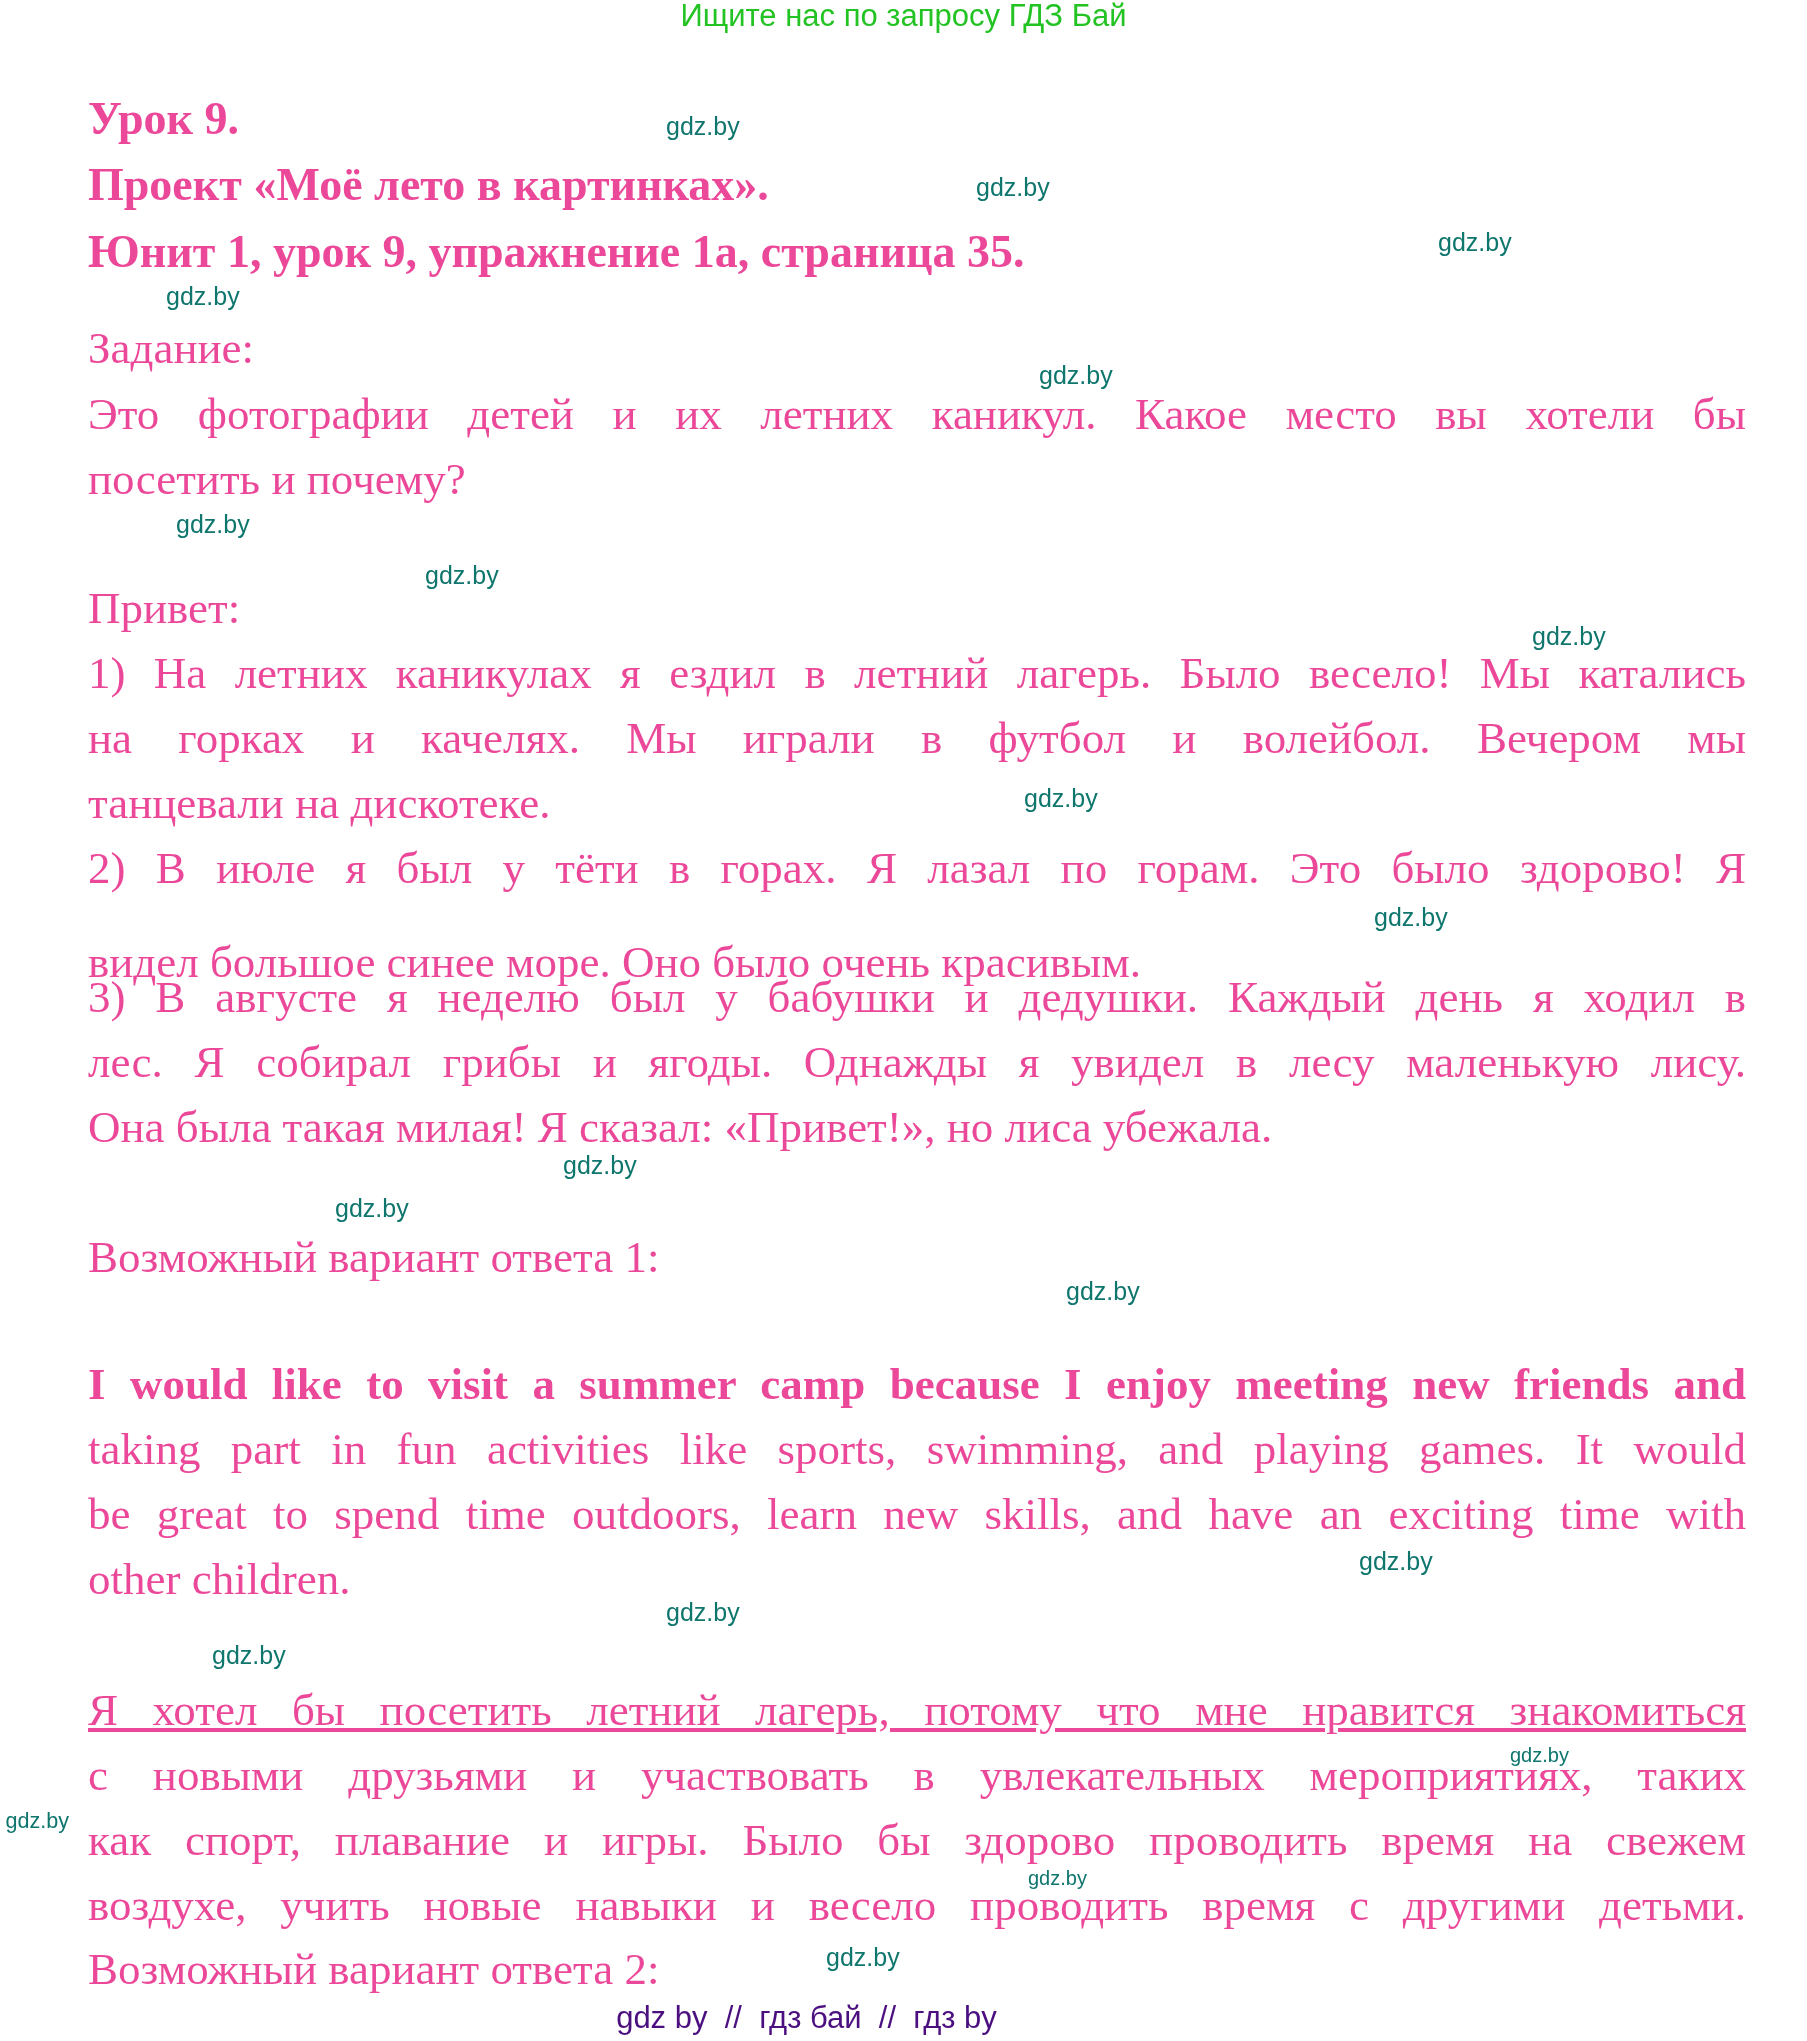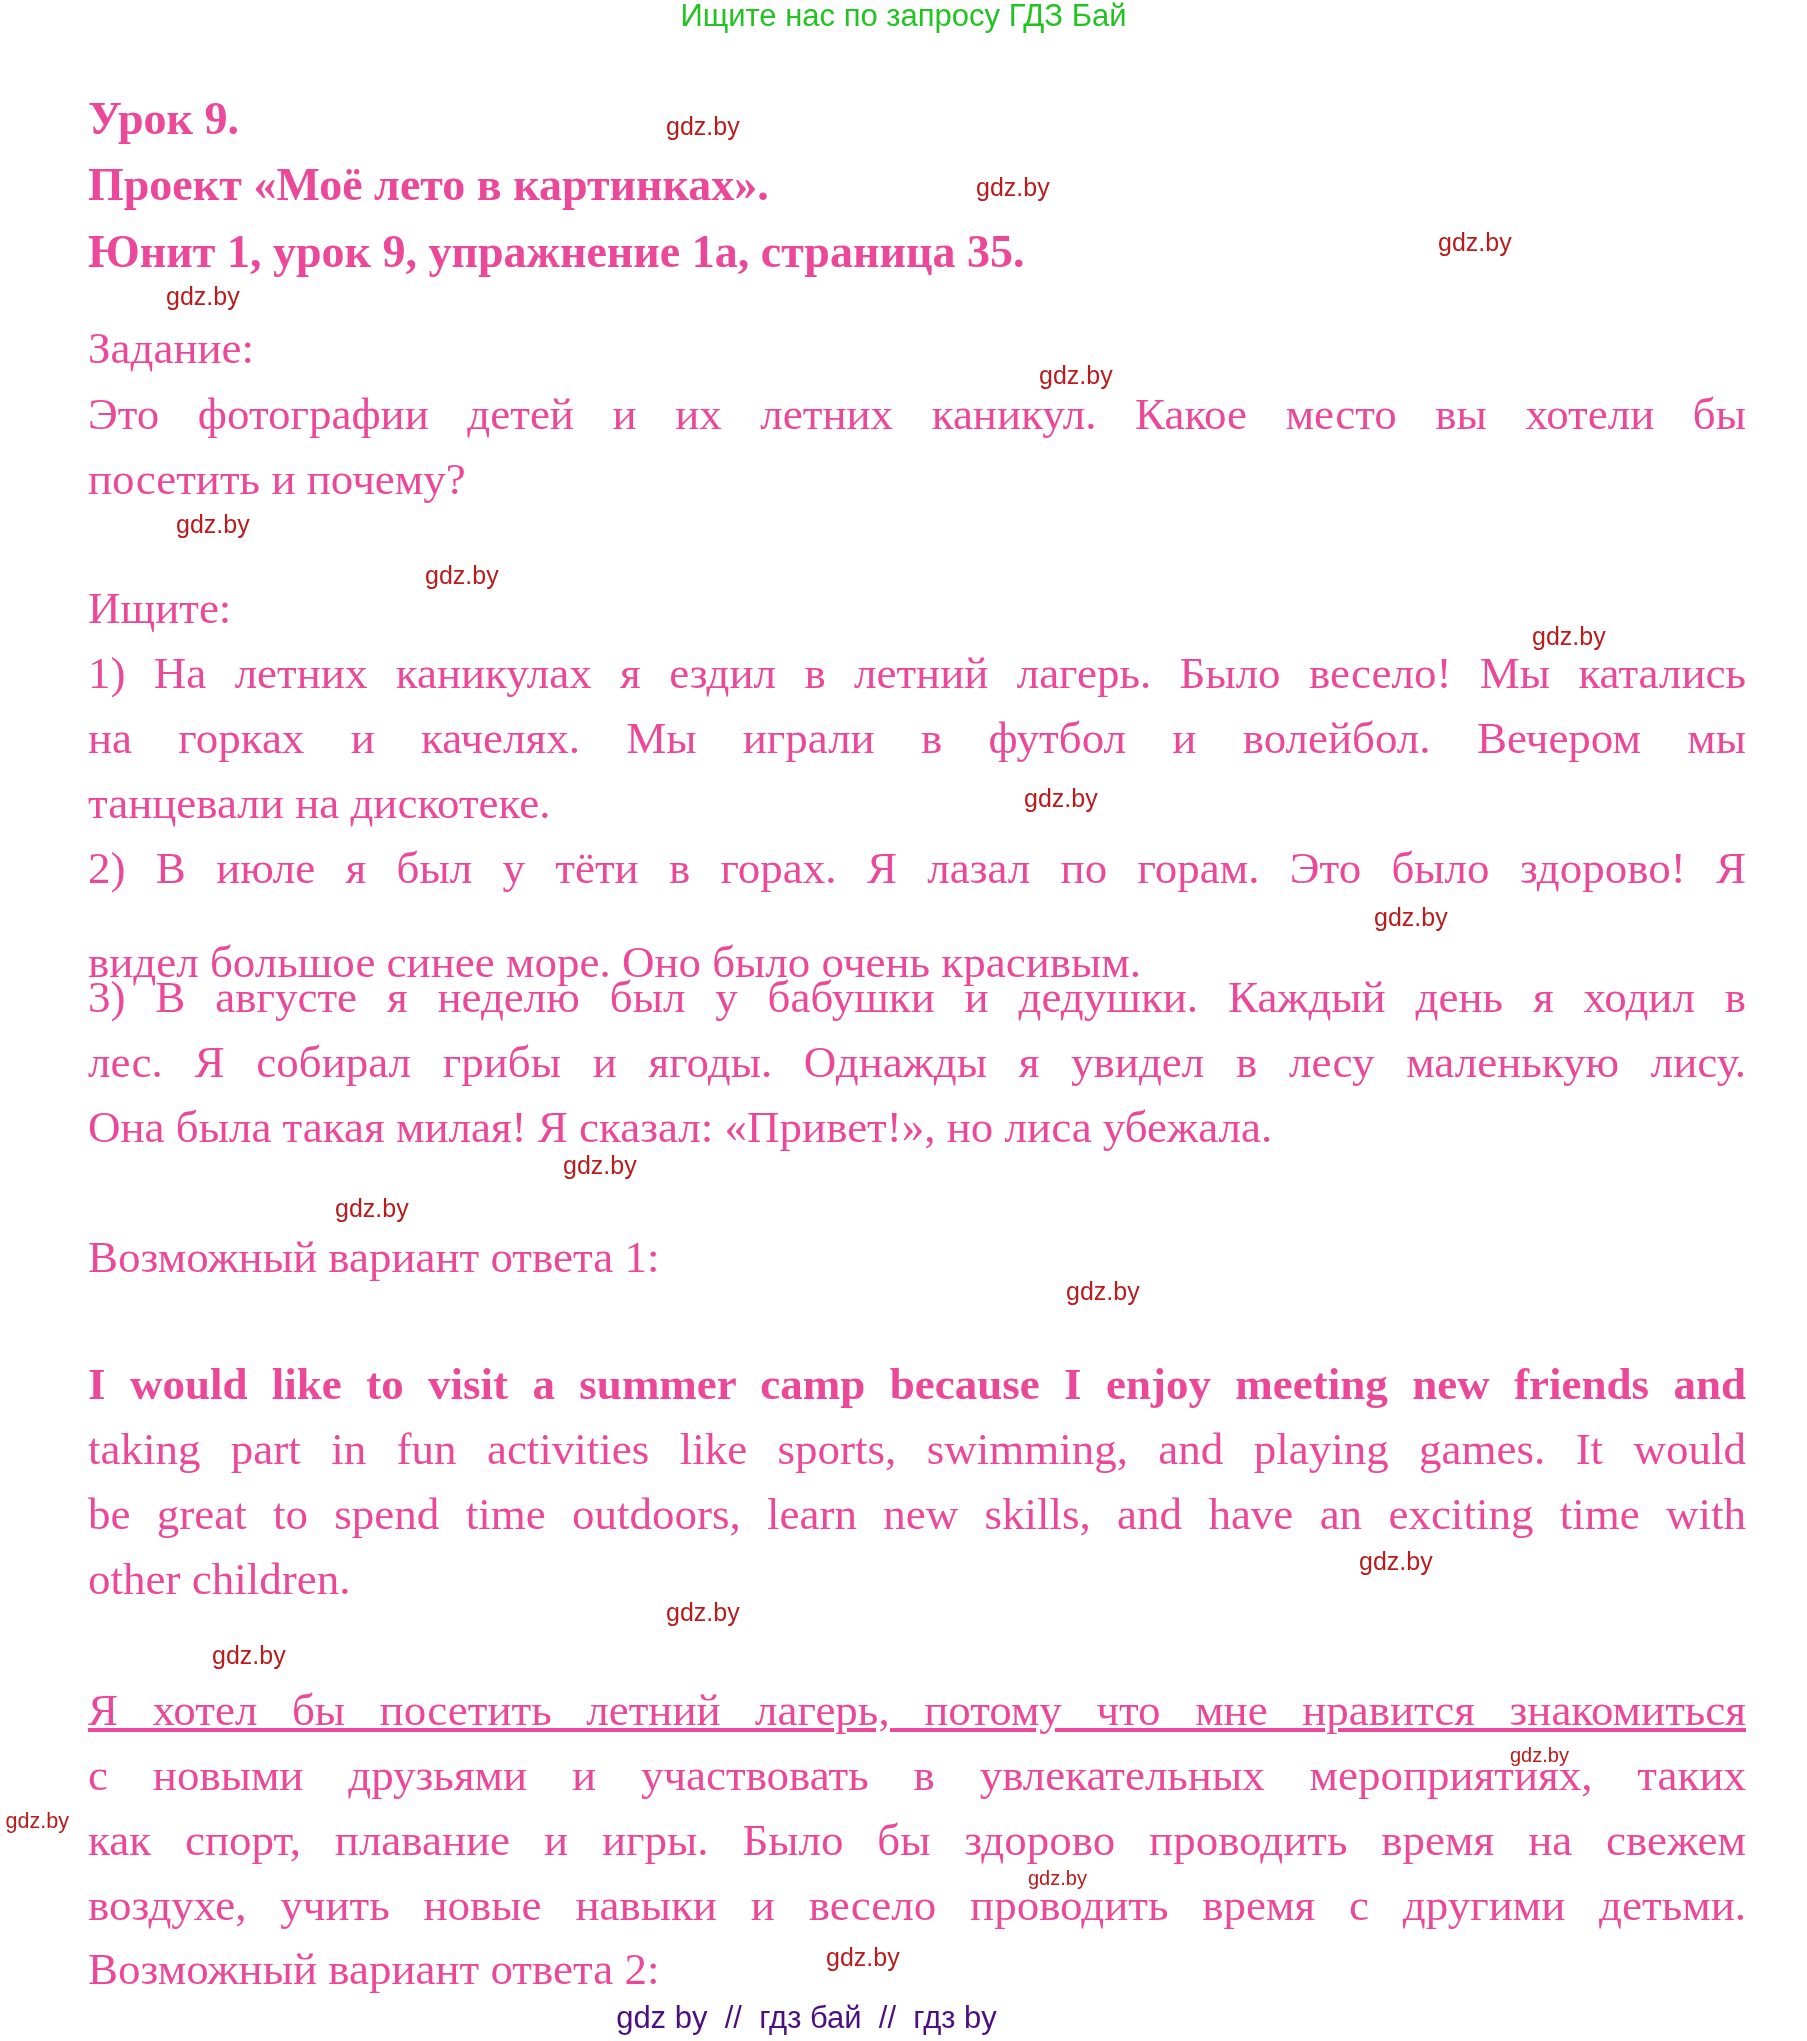--- a/index.html
+++ b/index.html
@@ -5,37 +5,37 @@
   html, body { margin:0; padding:0; background:#ffffff; }
   body { width:1807px; height:2041px; position:relative; overflow:hidden; }
   .hdr { position:absolute; left:0; top:0; width:1807px; text-align:center;
          font-family:"Liberation Sans", sans-serif; font-size:31px; color:#22c322; line-height:32px; }
   .ftr { position:absolute; left:0; top:2000px; width:1613px; text-align:center;
          font-family:"Liberation Sans", sans-serif; font-size:31px; color:#4b0f80; line-height:36px; white-space:pre; }
   .t { position:absolute; left:88px; font-family:"Liberation Serif", serif; color:#ec4899;
        font-size:45px; line-height:54px; white-space:nowrap; }
   .b { font-weight:bold; font-size:46px; }
   .j { width:1658px; text-align:justify; text-align-last:justify; white-space:normal; }
-  .wm { position:absolute; font-family:"Liberation Sans", sans-serif; font-size:25px; color:#b91c1c;
+  .wm { position:absolute; font-family:"Liberation Sans", sans-serif; font-size:25px; color:#0f766e;
         line-height:27px; white-space:nowrap; }
 </style>
 </head>
 <body>
 
 <div class="hdr">Ищите нас по запросу ГДЗ Бай</div>
 
 <div class="t b" style="top:92px;">Урок 9.</div>
 <div class="t b" style="top:158px;">Проект «Моё лето в картинках».</div>
 <div class="t b" style="top:225px;">Юнит 1, урок 9, упражнение 1а, страница 35.</div>
 
 <div class="t" style="top:321px;">Задание:</div>
 <div class="t j" style="top:387px;">Это фотографии детей и их летних каникул. Какое место вы хотели бы</div>
 <div class="t" style="top:452px;">посетить и почему?</div>
 
-<div class="t" style="top:581px;">Ищите:</div>
+<div class="t" style="top:581px;">Привет:</div>
 <div class="t j" style="top:646px;">1) На летних каникулах я ездил в летний лагерь. Было весело! Мы катались</div>
 <div class="t j" style="top:711px;">на горках и качелях. Мы играли в футбол и волейбол. Вечером мы</div>
 <div class="t" style="top:776px;">танцевали на дискотеке.</div>
 <div class="t j" style="top:841px;">2) В июле я был у тёти в горах. Я лазал по горам. Это было здорово! Я</div>
 <div class="t" style="top:935px;">видел большое синее море. Оно было очень красивым.</div>
 <div class="t j" style="top:970px;">3) В августе я неделю был у бабушки и дедушки. Каждый день я ходил в</div>
 <div class="t j" style="top:1035px;">лес. Я собирал грибы и ягоды. Однажды я увидел в лесу маленькую лису.</div>
 <div class="t" style="top:1100px;">Она была такая милая! Я сказал: «Привет!», но лиса убежала.</div>
 
 <div class="t" style="top:1230px;">Возможный вариант ответа 1:</div>

